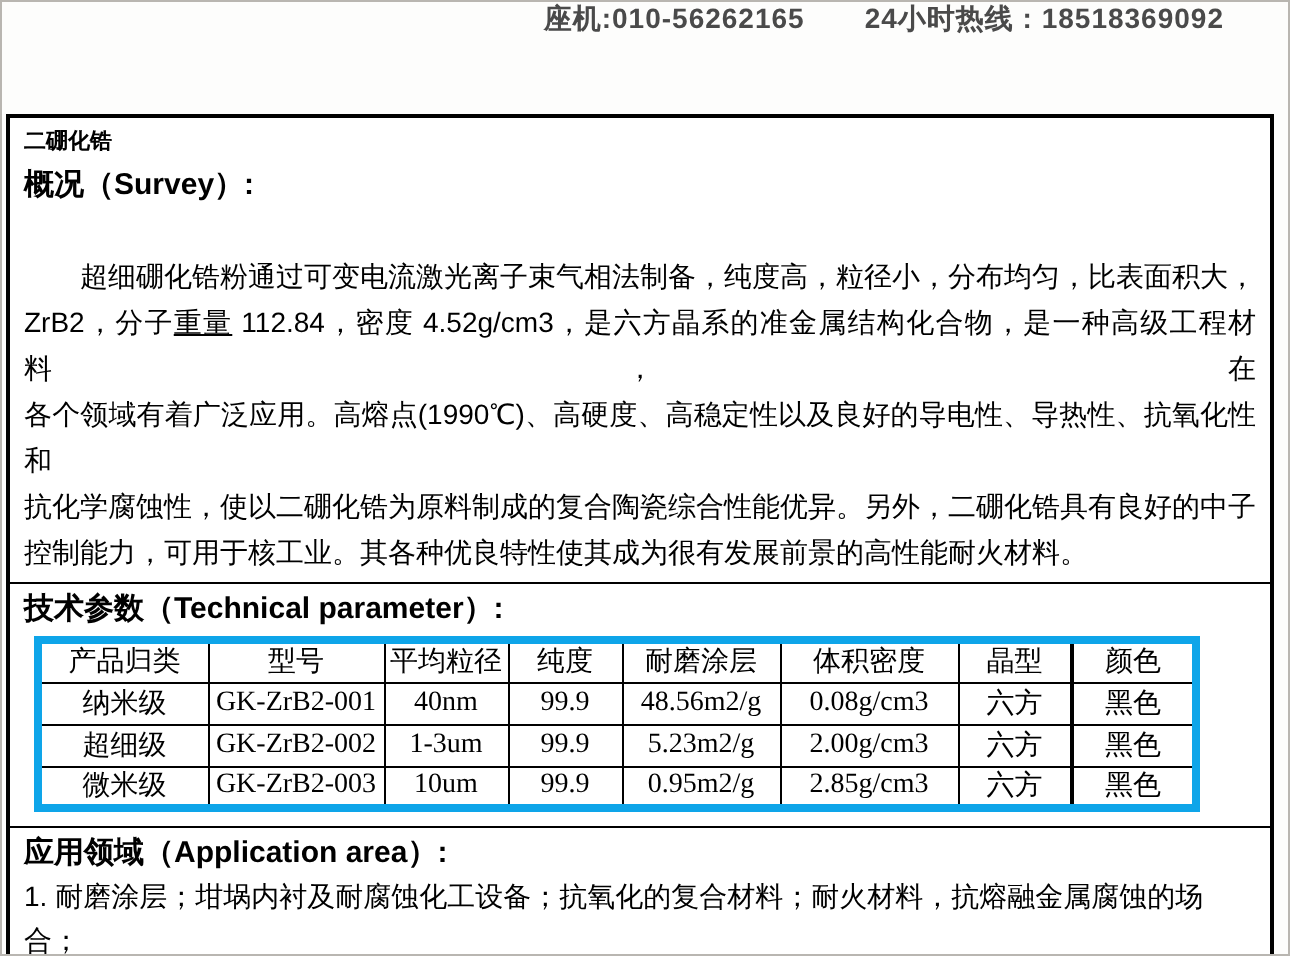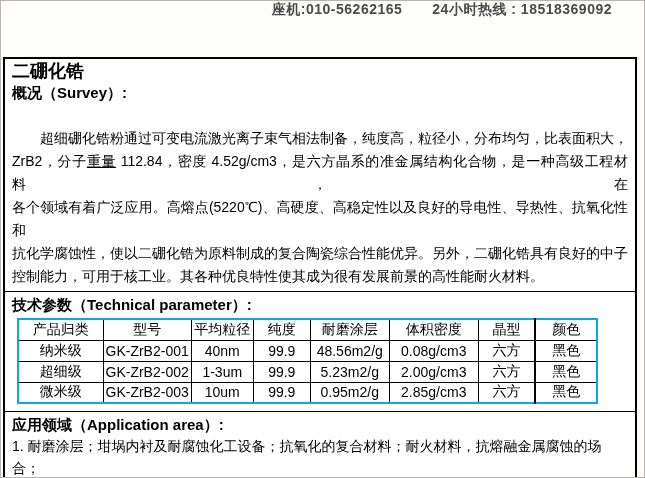--- a/index.html
+++ b/index.html
@@ -27,40 +27,41 @@
   .header .hotline { margin-left:30px; }
   
   .main-box {
     margin:0 7px 0 2px;
     border:2px solid #000;
     background:#fff;
   }
   .sec { padding:2px 7px 3px 7px; }
   .sec + .sec { border-top:1px solid #000; }
   .doc-title {
-    font-size:18px; font-weight:bold; line-height:21px;
+    font-size:11px; font-weight:bold; line-height:21px;
   }
   .sec-heading {
     font-size:15px; font-weight:bold; line-height:21px;
   }
   
   .para { font-size:14px;margin-top:24px; }
   .para-line {
     line-height:23px;
     text-align:justify;
   }
   .para-line.fill { text-align-last:justify; }
   .para-line.indent { text-indent:2em; }
   .u { text-decoration:underline; }
   
   .spec-table {
     border-collapse:collapse;
     table-layout:fixed;
     margin:3px 4px 4px 5px;
-    border:2px solid #0ea5e9;
+    border:4px solid #0ea5e9;
+    font-family:Liberation Serif, serif;
   }
   .spec-table th, .spec-table td {
     border:1px solid #000;
     height:21px;
     text-align:center;
     vertical-align:middle;
     font-size:14px;
     font-weight:normal;
     padding:0 2px;
     white-space:nowrap;
@@ -81,21 +82,21 @@
   </div>
 
   <div class="main-box">
 
     <div class="sec">
       <div class="doc-title">二硼化锆</div>
       <div class="sec-heading">概况（Survey）:</div>
       <div class="para">
         <div class="para-line fill indent">超细硼化锆粉通过可变电流激光离子束气相法制备，纯度高，粒径小，分布均匀，比表面积大，</div>
         <div class="para-line fill"><span>ZrB2，分子</span><span class="u">重量</span><span> 112.84，密度 4.52g/cm3，是六方晶系的准金属结构化合物，是一种高级工程材料，在</span></div>
-        <div class="para-line fill">各个领域有着广泛应用。高熔点(5220℃)、高硬度、高稳定性以及良好的导电性、导热性、抗氧化性和</div>
+        <div class="para-line fill">各个领域有着广泛应用。高熔点(1990℃)、高硬度、高稳定性以及良好的导电性、导热性、抗氧化性和</div>
         <div class="para-line fill">抗化学腐蚀性，使以二硼化锆为原料制成的复合陶瓷综合性能优异。另外，二硼化锆具有良好的中子</div>
         <div class="para-line">控制能力，可用于核工业。其各种优良特性使其成为很有发展前景的高性能耐火材料。</div>
       </div>
     </div>
 
     <div class="sec">
       <div class="sec-heading">技术参数（Technical parameter）:</div>
       <table class="spec-table">
         <colgroup>
           <col style="width:85px">

